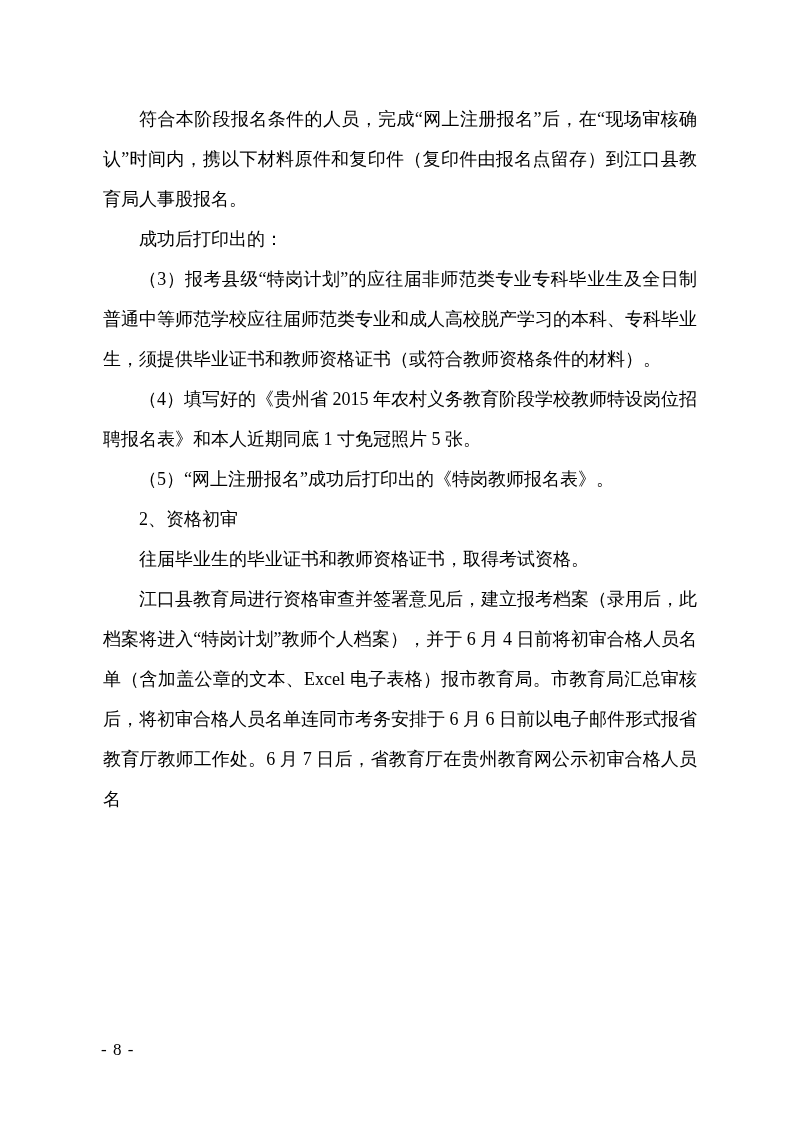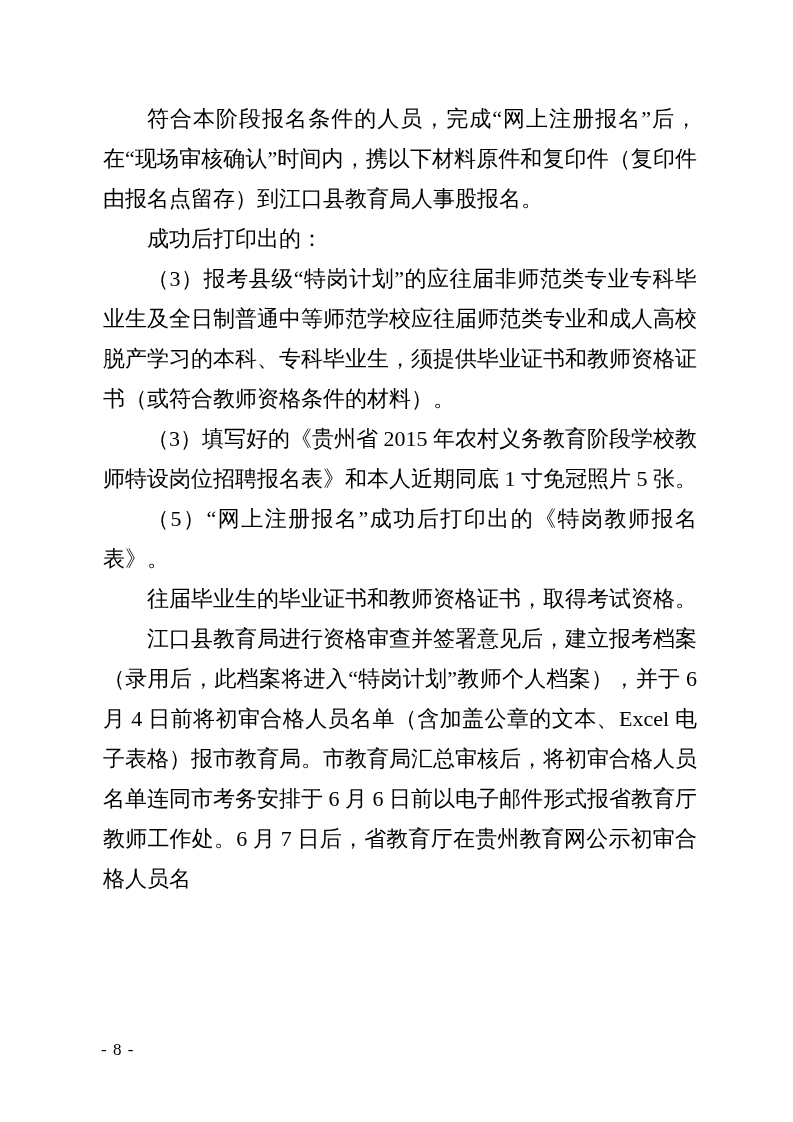--- a/index.html
+++ b/index.html
@@ -18,21 +18,21 @@
   }
   .content {
     position: absolute;
     left: 103px;
     top: 99px;
     width: 594px;
   }
   .content p.para {
     margin: 0;
     padding: 0;
-    font-size: 22px;
+    font-size: 18px;
     line-height: 40px;
     text-align: justify;
     text-justify: inter-ideograph;
     text-indent: 2em;
     letter-spacing: 0px;
     word-break: break-all;
     color: #000000;
   }
   .footer {
     position: absolute;
@@ -47,19 +47,20 @@
 </style>
 </head>
 <body>
 
 <div class="page">
   <div class="content">
 
   <p class="para">符合本阶段报名条件的人员，完成“网上注册报名”后，在“现场审核确认”时间内，携以下材料原件和复印件（复印件由报名点留存）到江口县教育局人事股报名。</p>
       <p class="para">成功后打印出的：</p>
       <p class="para">（3）报考县级“特岗计划”的应往届非师范类专业专科毕业生及全日制普通中等师范学校应往届师范类专业和成人高校脱产学习的本科、专科毕业生，须提供毕业证书和教师资格证书（或符合教师资格条件的材料）。</p>
-      <p class="para">（3）填写好的《贵州省 2015 年农村义务教育阶段学校教师特设岗位招聘报名表》和本人近期同底 1 寸免冠照片 5 张。</p>
+      <p class="para">（4）填写好的《贵州省 2015 年农村义务教育阶段学校教师特设岗位招聘报名表》和本人近期同底 1 寸免冠照片 5 张。</p>
       <p class="para">（5）“网上注册报名”成功后打印出的《特岗教师报名表》。</p>
+      <p class="para">2、资格初审</p>
       <p class="para">往届毕业生的毕业证书和教师资格证书，取得考试资格。</p>
       <p class="para">江口县教育局进行资格审查并签署意见后，建立报考档案（录用后，此档案将进入“特岗计划”教师个人档案），并于 6 月 4 日前将初审合格人员名单（含加盖公章的文本、Excel 电子表格）报市教育局。市教育局汇总审核后，将初审合格人员名单连同市考务安排于 6 月 6 日前以电子邮件形式报省教育厅教师工作处。6 月 7 日后，省教育厅在贵州教育网公示初审合格人员名</p>
     </div>
   <div class="footer">- 8 -</div>
 </div>
 
 </body></html>

